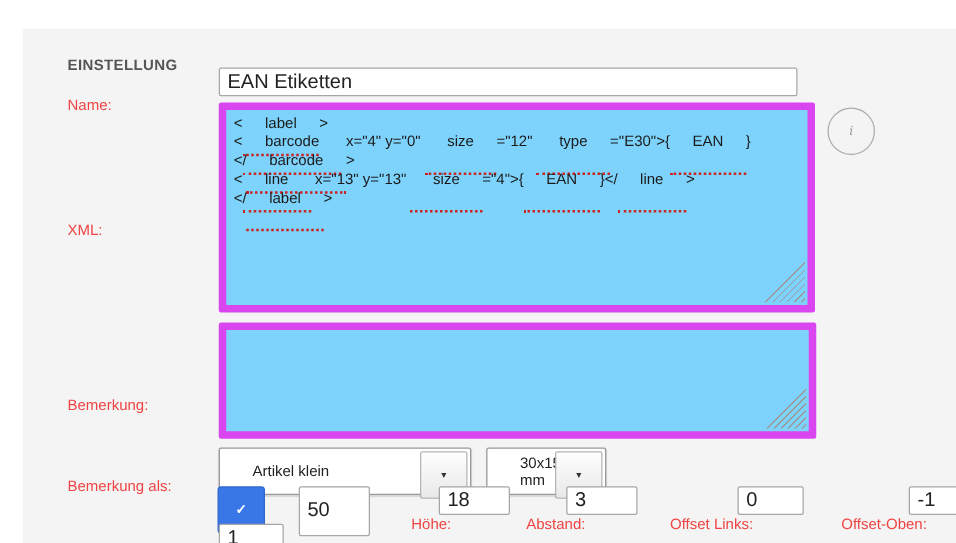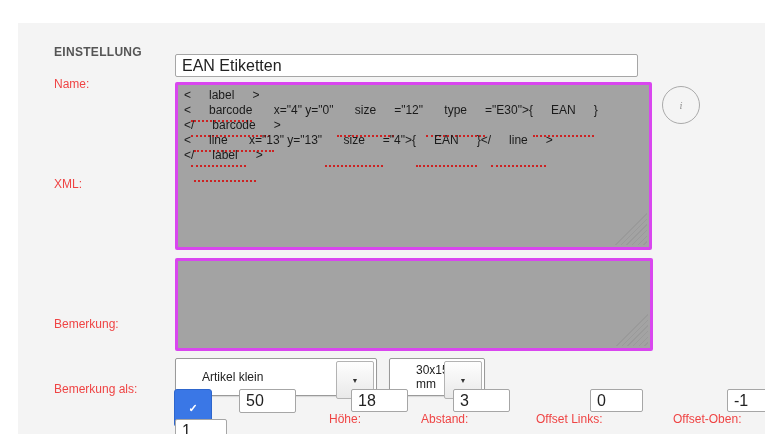--- a/index.html
+++ b/index.html
@@ -29,21 +29,21 @@
   }
   .lbl {
     font-size:12px; color:#ef4444; white-space:nowrap;
   }
   .tbox {
     border:1px solid #a6a6a6; background:#ffffff; border-radius:2px;
     font-family:"Liberation Sans", sans-serif; font-size:16px; color:#222222;
     padding:2px 6px; outline:none;
   }
   .fakearea {
-    border:3px solid #d946ef; background:#a3a3a3; border-radius:2px;
+    border:6px solid #d946ef; background:#7dd3fc; border-radius:2px;
     font-size:12px; color:#1a1a1a; line-height:15px;
     padding:3px 6px; overflow:hidden; position:absolute;
   }
   .sp {
     border-bottom:2px dotted #cc2222;
   }
   .resize-handle {
     position:absolute; right:2px; bottom:2px; width:11px; height:11px;
     background:repeating-linear-gradient(135deg, #9a9a9a 0 1px, transparent 1px 4px);
     clip-path:polygon(100% 0, 100% 100%, 0 100%);
@@ -111,21 +111,21 @@
     <div class="arrow-btn">
       <span>▼</span>
     </div>
   </div>
 
   <div class="checkbox" style="left:156px; top:371px;">
     <span class="mark">✓</span>
   </div>
 
   <div class="abs lbl" style="left:178px; top:376px;margin-top:40px;">Breite:</div>
-  <input class="abs tbox" style="left: 221px; top: 371px; width: 57px; height: 24px;" value="50">
+  <input class="abs tbox" style="left: 221px; top: 371px; width: 57px; height: 40px;" value="50">
 
   <div class="abs lbl" style="left:293px; top:376px;">Höhe:</div>
   <input class="abs tbox" style="left: 333px; top: 371px; width: 57px; height: 23px;" value="18">
 
   <div class="abs lbl" style="left:385px; top:376px;">Abstand:</div>
   <input class="abs tbox" style="left: 435px; top: 371px; width: 57px; height: 23px;" value="3">
 
   <div class="abs lbl" style="left:500px; top:376px;">Offset Links:</div>
   <input class="abs tbox" style="left: 572px; top: 371px; width: 53px; height: 23px;" value="0">
 

